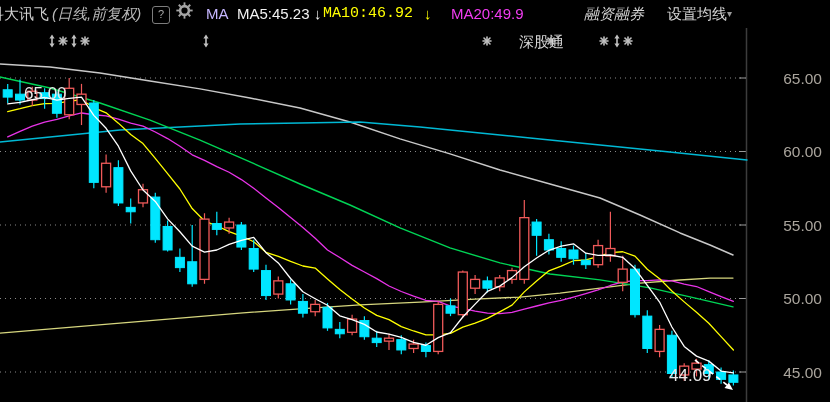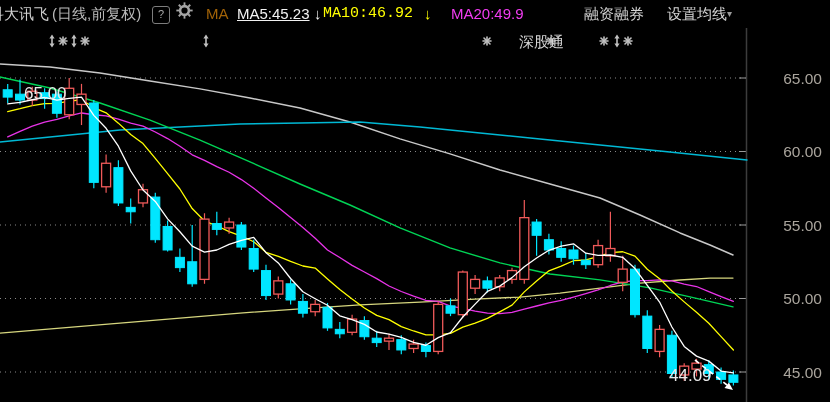--- a/index.html
+++ b/index.html
@@ -1,32 +1,32 @@
 <!DOCTYPE html>
 <html><head>
 <meta charset="utf-8">
 <style>
   html,body{margin:0;padding:0;background:#000;}
   .screen{position:relative;width:830px;height:402px;background:#000;overflow:hidden;
           font-family:"Liberation Sans",sans-serif;}
   .titlebar{position:absolute;top:0;left:0;width:830px;height:28px;background:#000;z-index:5;}
   .titlebar span{position:absolute;top:0;height:28px;line-height:28px;font-size:15px;white-space:nowrap;}
   .t-name{left:-11px;color:#cfcfcf;}
-  .t-mode{left:52px;color:#b9b9b9;}
+  .t-mode{left:52px;color:#b9b9b9;font-style:italic;}
   .t-help{left:152px;top:6px !important;width:16px;height:16px !important;line-height:15px !important;
           text-align:center;font-size:11px !important;color:#aaa;border:1px solid #7d7d7d;border-radius:3px;}
   .t-gear{left:176px;top:6px;position:absolute;}
-  .t-ma{left:206px;color:#a16207;}
-  .t-ma5{left:237px;color:#f2f2f2;text-decoration:underline;}
+  .t-ma{left:206px;color:#c4b5fd;}
+  .t-ma5{left:237px;color:#f2f2f2;}
   .t-ma5a{left:314px;color:#f2f2f2;}
   .t-ma10{left:323px;color:#ffff00;font-family:Liberation Mono, monospace;}
   .t-ma10a{left:424px;color:#ffff00;}
   .t-ma20{left:451px;color:#f03cf0;}
   .t-btn1{left:519px;color:#d4d4d4;margin-top:28px;}
-  .t-btn2{left:584px;color:#d4d4d4;}
+  .t-btn2{left:584px;color:#d4d4d4;font-style:italic;}
   .t-btn3{left:667px;color:#d4d4d4;text-align:right;}
   .t-caret{left:727px;color:#9a9a9a;font-size:10px !important;}
   #chart{position:absolute;top:0;left:0;}
 </style>
 </head>
 <body>
 
 <div class="screen">
 
   <div class="titlebar">

